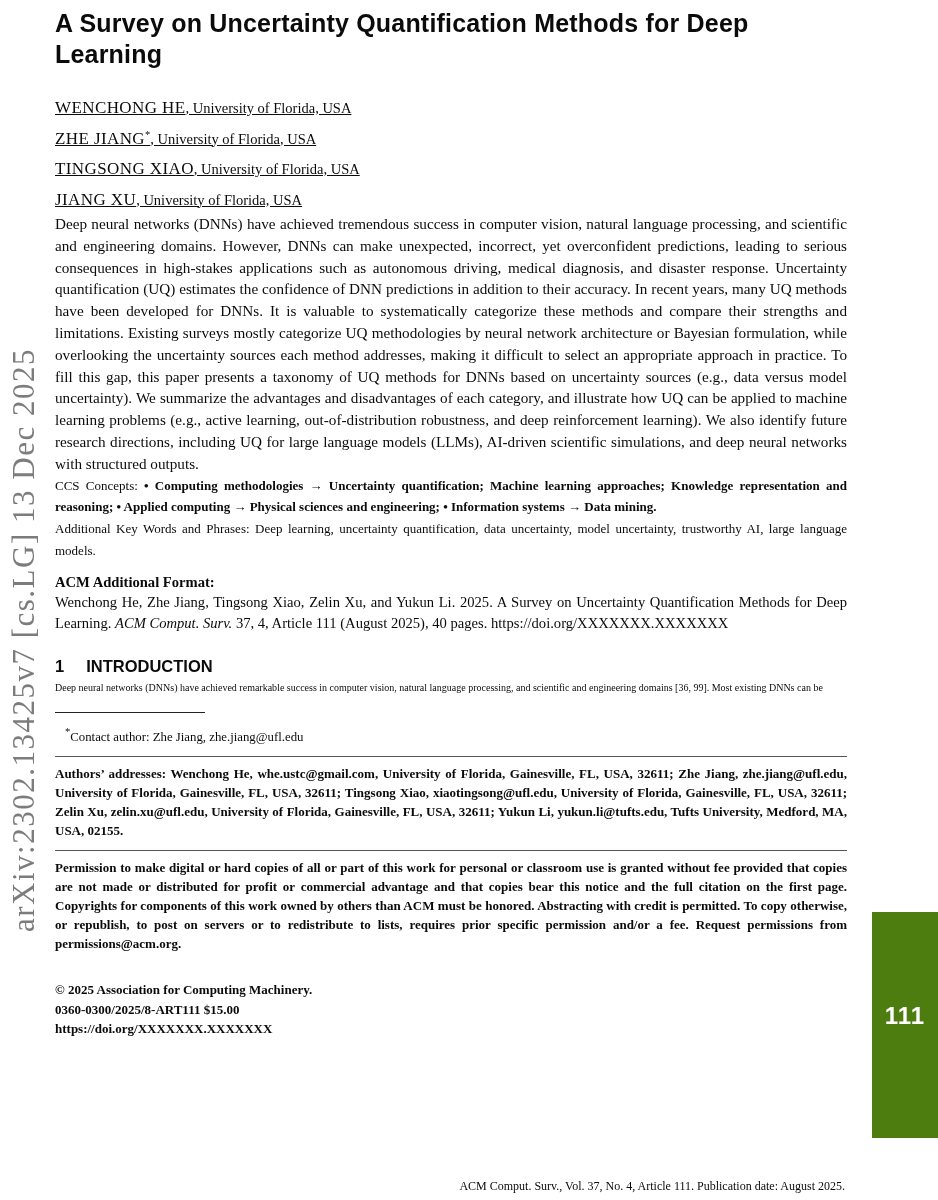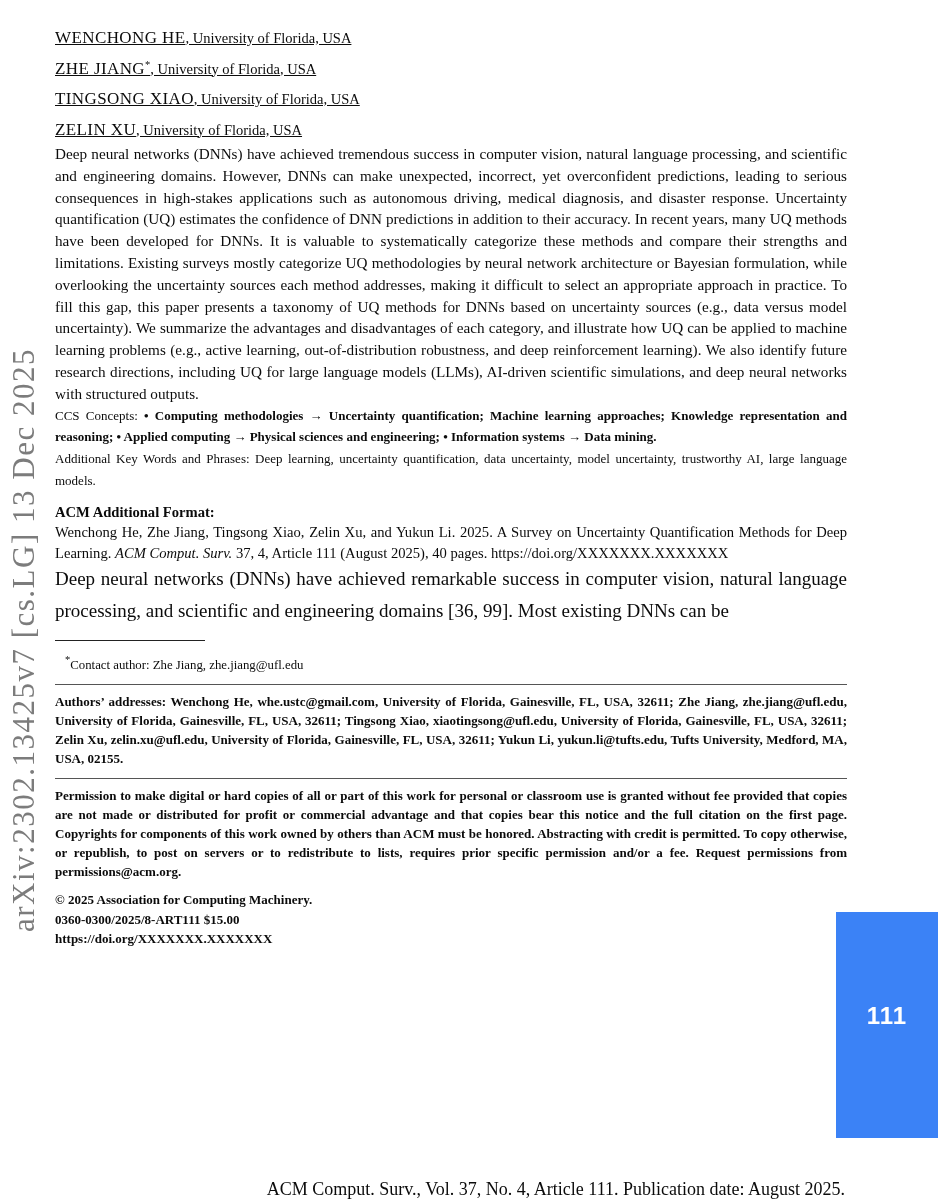--- a/index.html
+++ b/index.html
@@ -29,78 +29,80 @@
 
   .ref-wrap { margin-top: 10px; font-size: 14.6px; line-height: 20.5px; }
   .ref-head { font-weight: bold; }
   .italic { font-style: italic; }
 
   .section-heading {
     font-family: "Liberation Sans", sans-serif;
     font-weight: 700; font-size: 16.5px; margin-top: 24px;
   }
   .section-heading .num { margin-right: 22px; }
-  .intro { margin-top: 12px; font-size: 19px; line-height: 32px; }
+  .intro { margin-top: 12px; font-size: 10px; line-height: 23px; }
 
   .fn-rule { width: 150px; border: none; border-top: 1px solid #222; margin: 13px 0 6px 0; }
   .footnote { font-size: 12.8px; line-height: 17px; margin: 10px; }
   .wide-rule { border: none; border-top: 1px solid #555; margin: 10px 0 7px 0; width: 792px; }
   .small { font-size: 13px; line-height: 19px; font-weight: bold; }
-  .copyright { margin-top: 9px; }
+  .copyright { margin-top: 27px; }
   .copyright div { line-height: 19.5px; }
 
   .arxiv-label {
     position: absolute; left: 6px; top: 932px;
     transform: rotate(-90deg); transform-origin: 0 0;
     white-space: nowrap; color: #7c7c7c;
     font-size: 31px; letter-spacing: 1.5px;
     font-family: "Liberation Serif", serif;
   }
 
   .page-badge {
     position: absolute; right: 0; top: 912px;
-    width: 102px; height: 226px; background: #3b82f6;
+    width: 66px; height: 226px; background: #4d7c0f;
   }
   .page-badge .num {
     color: #fff; font-family: "Liberation Sans", sans-serif;
     font-weight: 700; font-size: 24px; text-align: center;
     margin-top: 90px; letter-spacing: 1px;
   }
 
   .running-footer {
-    position: absolute; right: 93px; bottom: 0;
-    font-size: 18px;
+    position: absolute; right: 93px; bottom: 6px;
+    font-size: 12px;
   }
 </style>
 </head>
 <body>
 
 <div class="arxiv-label">arXiv:2302.13425v7  [cs.LG]  13 Dec 2025</div>
 
 <div class="main">
 
+  <h1 class="paper-title">A Survey on Uncertainty Quantification Methods for Deep Learning</h1>
 
   <div class="authors">
     <div class="author-line"><span class="author-name">WENCHONG HE</span><sup class="mark"></sup><span>, University of Florida, USA</span></div>
     <div class="author-line"><span class="author-name">ZHE JIANG</span><sup class="mark">*</sup><span>, University of Florida, USA</span></div>
     <div class="author-line"><span class="author-name">TINGSONG XIAO</span><sup class="mark"></sup><span>, University of Florida, USA</span></div>
-    <div class="author-line"><span class="author-name">ZELIN XU</span><sup class="mark"></sup><span>, University of Florida, USA</span></div>
+    <div class="author-line"><span class="author-name">JIANG XU</span><sup class="mark"></sup><span>, University of Florida, USA</span></div>
   </div>
 
   <p class="just abstract">Deep neural networks (DNNs) have achieved tremendous success in computer vision, natural language processing, and scientific and engineering domains. However, DNNs can make unexpected, incorrect, yet overconfident predictions, leading to serious consequences in high-stakes applications such as autonomous driving, medical diagnosis, and disaster response. Uncertainty quantification (UQ) estimates the confidence of DNN predictions in addition to their accuracy. In recent years, many UQ methods have been developed for DNNs. It is valuable to systematically categorize these methods and compare their strengths and limitations. Existing surveys mostly categorize UQ methodologies by neural network architecture or Bayesian formulation, while overlooking the uncertainty sources each method addresses, making it difficult to select an appropriate approach in practice. To fill this gap, this paper presents a taxonomy of UQ methods for DNNs based on uncertainty sources (e.g., data versus model uncertainty). We summarize the advantages and disadvantages of each category, and illustrate how UQ can be applied to machine learning problems (e.g., active learning, out-of-distribution robustness, and deep reinforcement learning). We also identify future research directions, including UQ for large language models (LLMs), AI-driven scientific simulations, and deep neural networks with structured outputs.</p>
 
   <p class="just block"><span>CCS Concepts: </span><b class="ccs-body">• Computing methodologies → Uncertainty quantification; Machine learning approaches; Knowledge representation and reasoning; • Applied computing → Physical sciences and engineering; • Information systems → Data mining.</b></p>
 
   <p class="just block">Additional Key Words and Phrases: Deep learning, uncertainty quantification, data uncertainty, model uncertainty, trustworthy AI, large language models.</p>
 
   <div class="ref-wrap">
     <div class="ref-head">ACM Additional Format:</div>
     <p class="just"><span>Wenchong He, Zhe Jiang, Tingsong Xiao, Zelin Xu, and Yukun Li. 2025. A Survey on Uncertainty Quantification Methods for Deep Learning. </span><span class="italic">ACM Comput. Surv.</span><span> 37, 4, Article 111 (August 2025), 40 pages. https://doi.org/XXXXXXX.XXXXXXX</span></p>
   </div>
 
+  <div class="section-heading"><span class="num">1</span><span>INTRODUCTION</span></div>
 
   <p class="just intro">Deep neural networks (DNNs) have achieved remarkable success in computer vision, natural language processing, and scientific and engineering domains [36, 99]. Most existing DNNs can be</p>
 
   <hr class="fn-rule">
   <p class="footnote"><sup class="mark">*</sup><span>Contact author: Zhe Jiang, zhe.jiang@ufl.edu</span></p>
 
   <hr class="wide-rule">
 
   <p class="just small">Authors’ addresses: Wenchong He, whe.ustc@gmail.com, University of Florida, Gainesville, FL, USA, 32611; Zhe Jiang, zhe.jiang@ufl.edu, University of Florida, Gainesville, FL, USA, 32611; Tingsong Xiao, xiaotingsong@ufl.edu, University of Florida, Gainesville, FL, USA, 32611; Zelin Xu, zelin.xu@ufl.edu, University of Florida, Gainesville, FL, USA, 32611; Yukun Li, yukun.li@tufts.edu, Tufts University, Medford, MA, USA, 02155.</p>
 

